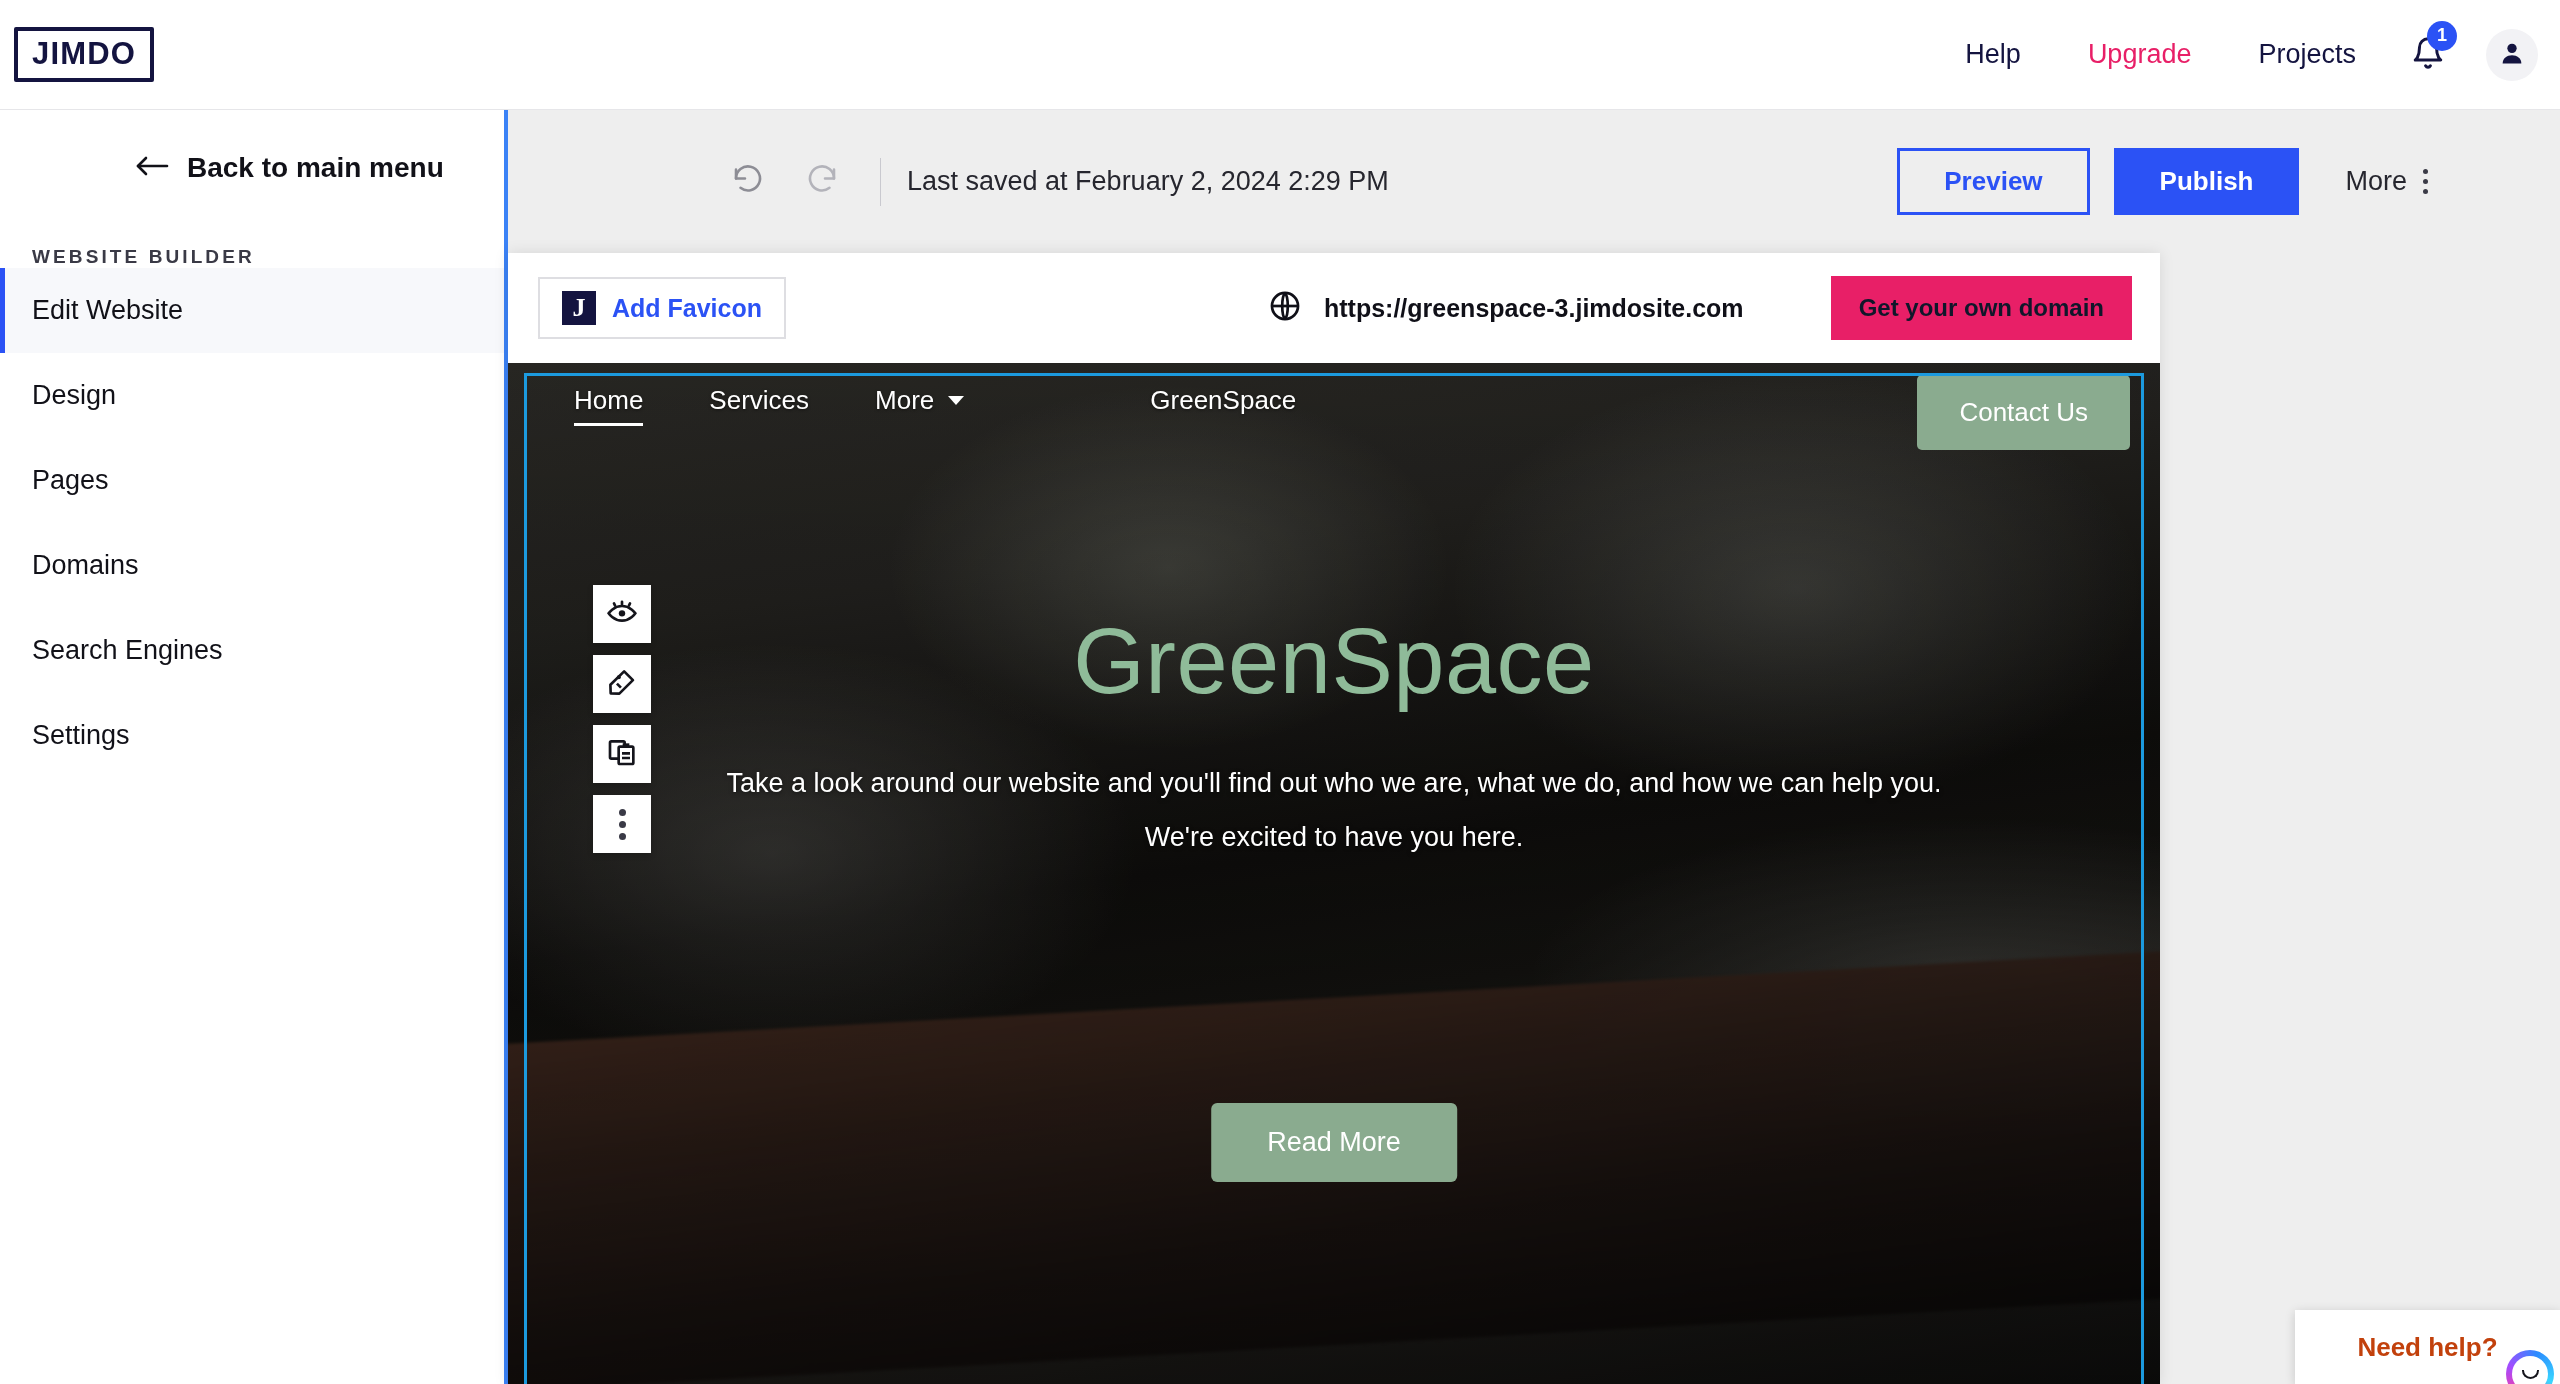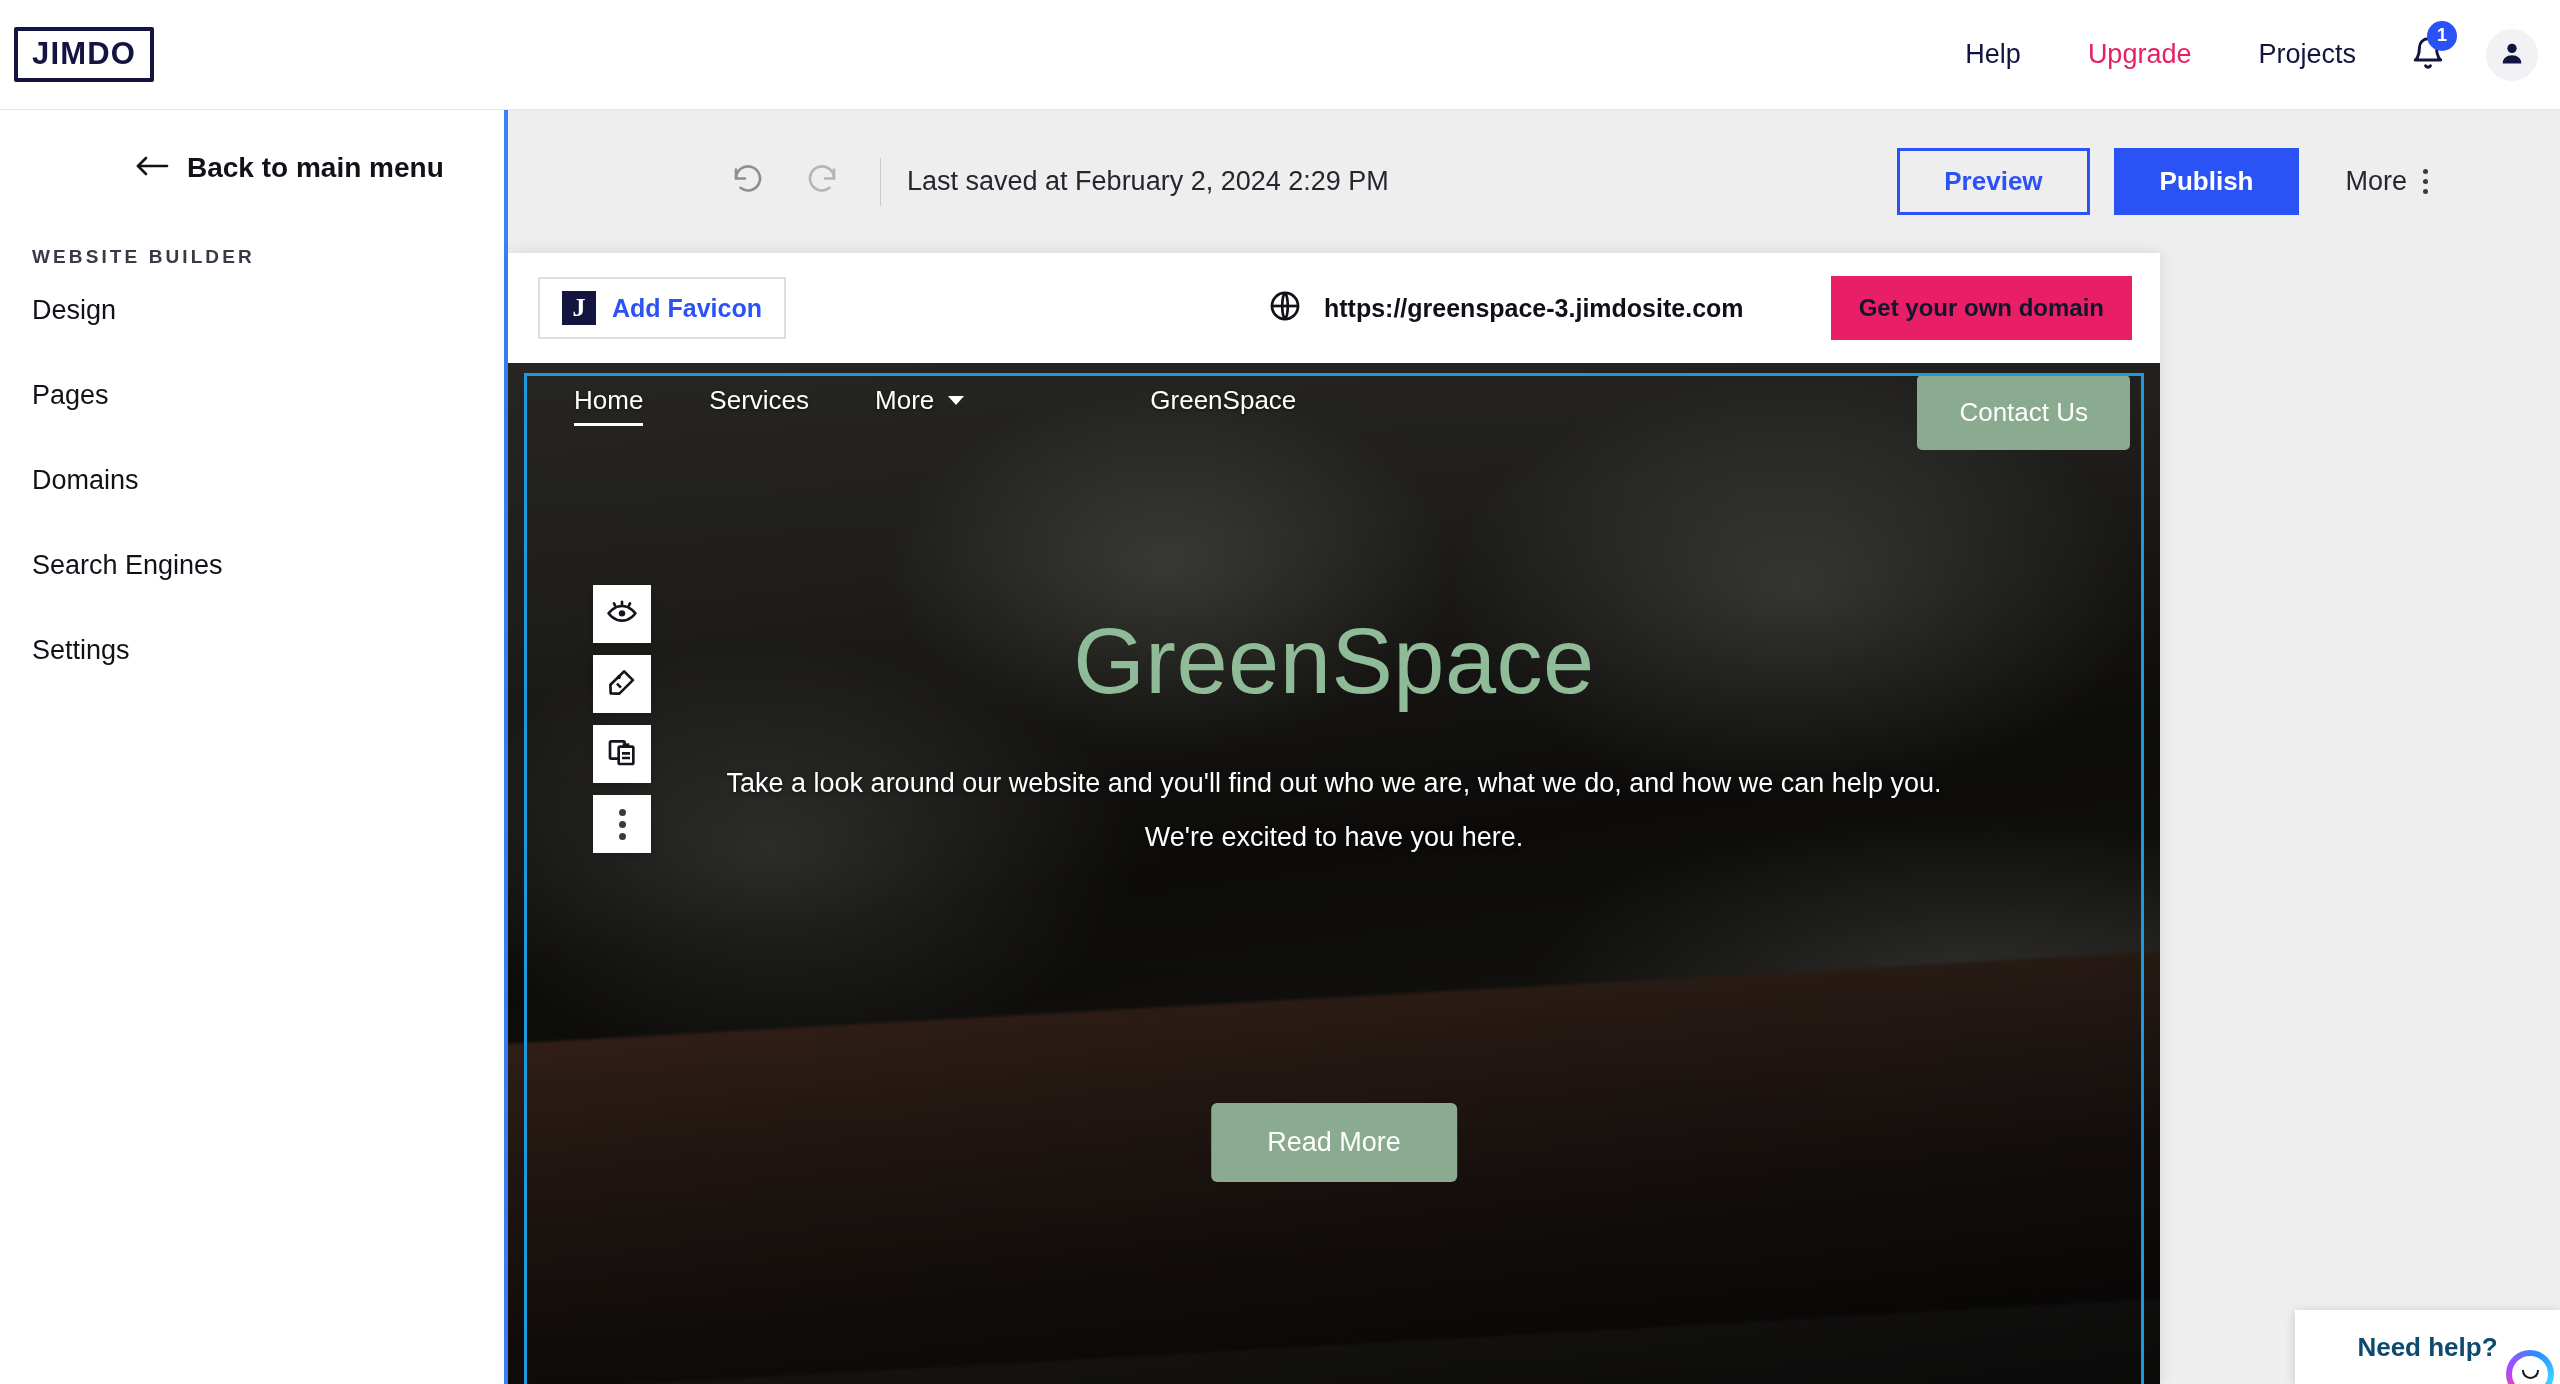--- a/index.html
+++ b/index.html
@@ -269,21 +269,21 @@
   }
 
   
   #need-help {
     position: absolute; right: 0; bottom: 0;
     width: 265px; height: 74px; background: #fff;
     display: flex; align-items: center; justify-content: center;
     box-shadow: 0 2px 10px rgba(0,0,0,0.16);
     z-index: 20; cursor: pointer;
   }
-  #need-help .lbl { font-size: 26px; font-weight: 700; color: #0c4a6e; }
+  #need-help .lbl { font-size: 26px; font-weight: 700; color: #c2410c; }
   #help-avatar {
     position: absolute; right: 6px; bottom: -14px;
     width: 48px; height: 48px; border-radius: 50%;
     background: conic-gradient(from 200deg, #ff3d9a, #a44bff, #2b8cff, #39d6ff, #ff3d9a);
     display: flex; align-items: center; justify-content: center;
     z-index: 21;
   }
   #help-avatar .inner {
     width: 36px; height: 36px; border-radius: 50%; background: #fff;
     display: flex; align-items: flex-start; justify-content: center;
@@ -333,20 +333,23 @@
       <svg width="34" height="24" viewBox="0 0 34 24" fill="none" stroke="#111118" stroke-width="2.6" stroke-linecap="round" stroke-linejoin="round">
         <path d="M32 12H3"></path>
           <path d="M11 4L3 12l8 8"></path>
       </svg>
     </span>
     <span class="lbl">Back to main menu</span>
   </div>
 
   <div id="section-label">WEBSITE BUILDER</div>
 
+  <div class="side-item active">
+    <span>Edit Website</span>
+  </div>
   <div class="side-item">
     <span>Design</span>
   </div>
   <div class="side-item">
     <span>Pages</span>
   </div>
   <div class="side-item">
     <span>Domains</span>
   </div>
   <div class="side-item">

